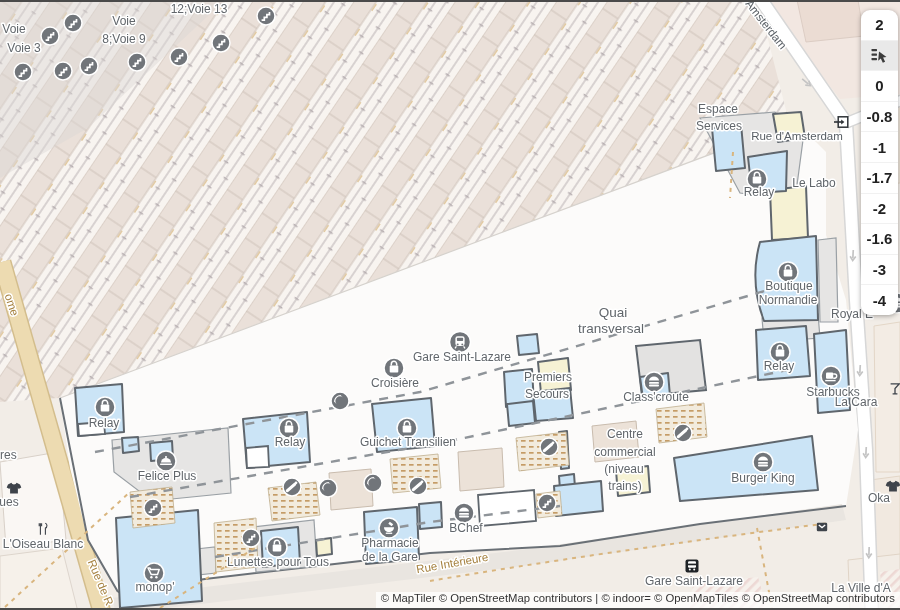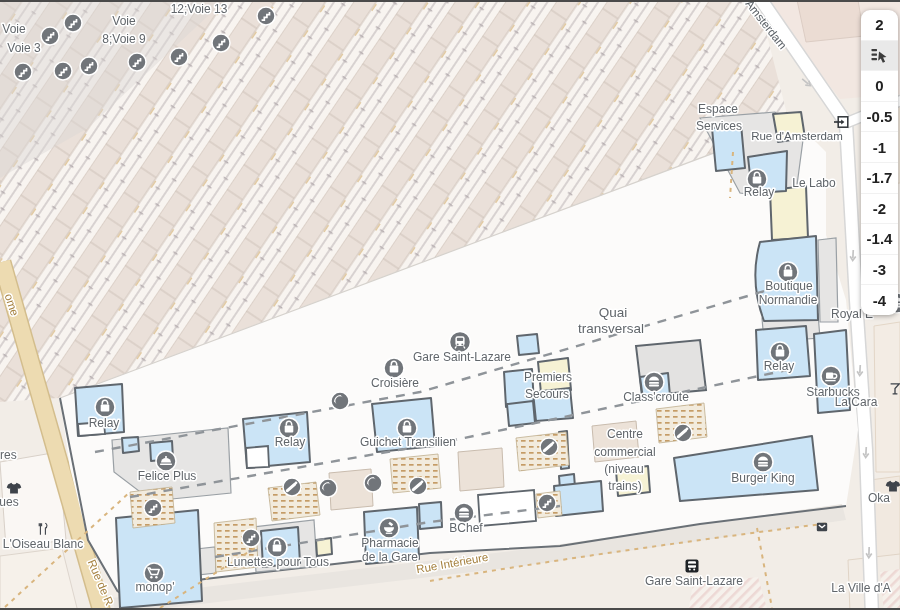--- a/index.html
+++ b/index.html
@@ -456,23 +456,24 @@
       <div class="lvl-row">2</div>
       <div class="lvl-row iconrow">
         <svg width="19" height="19" viewBox="0 0 19 19">
           <rect x="1.5" y="3" width="5.5" height="2.2" rx=".6" fill="#3c3c3c"></rect>
           <rect x="1.5" y="7.5" width="5.5" height="2.2" rx=".6" fill="#3c3c3c"></rect>
           <rect x="1.5" y="12" width="5.5" height="2.2" rx=".6" fill="#3c3c3c"></rect>
           <path d="M9,5.5 l7.5,5.5 -3.4,.5 2,4.2 -2.3,1.1 -2,-4.2 -2.6,2.2 z" fill="#3c3c3c"></path>
         </svg>
       </div>
       <div class="lvl-row">0</div>
-      <div class="lvl-row">-0.5</div>
+      <div class="lvl-row">-0.8</div>
       <div class="lvl-row">-1</div>
       <div class="lvl-row">-1.7</div>
       <div class="lvl-row">-2</div>
-      <div class="lvl-row">-1.4</div>
+      <div class="lvl-row">-1.6</div>
       <div class="lvl-row">-3</div>
       <div class="lvl-row">-4</div>
     </div>
 
+<div class="attrib">© MapTiler © OpenStreetMap contributors | © indoor= © OpenMapTiles © OpenStreetMap contributors</div>
 
 </div>
 
 </body></html>

